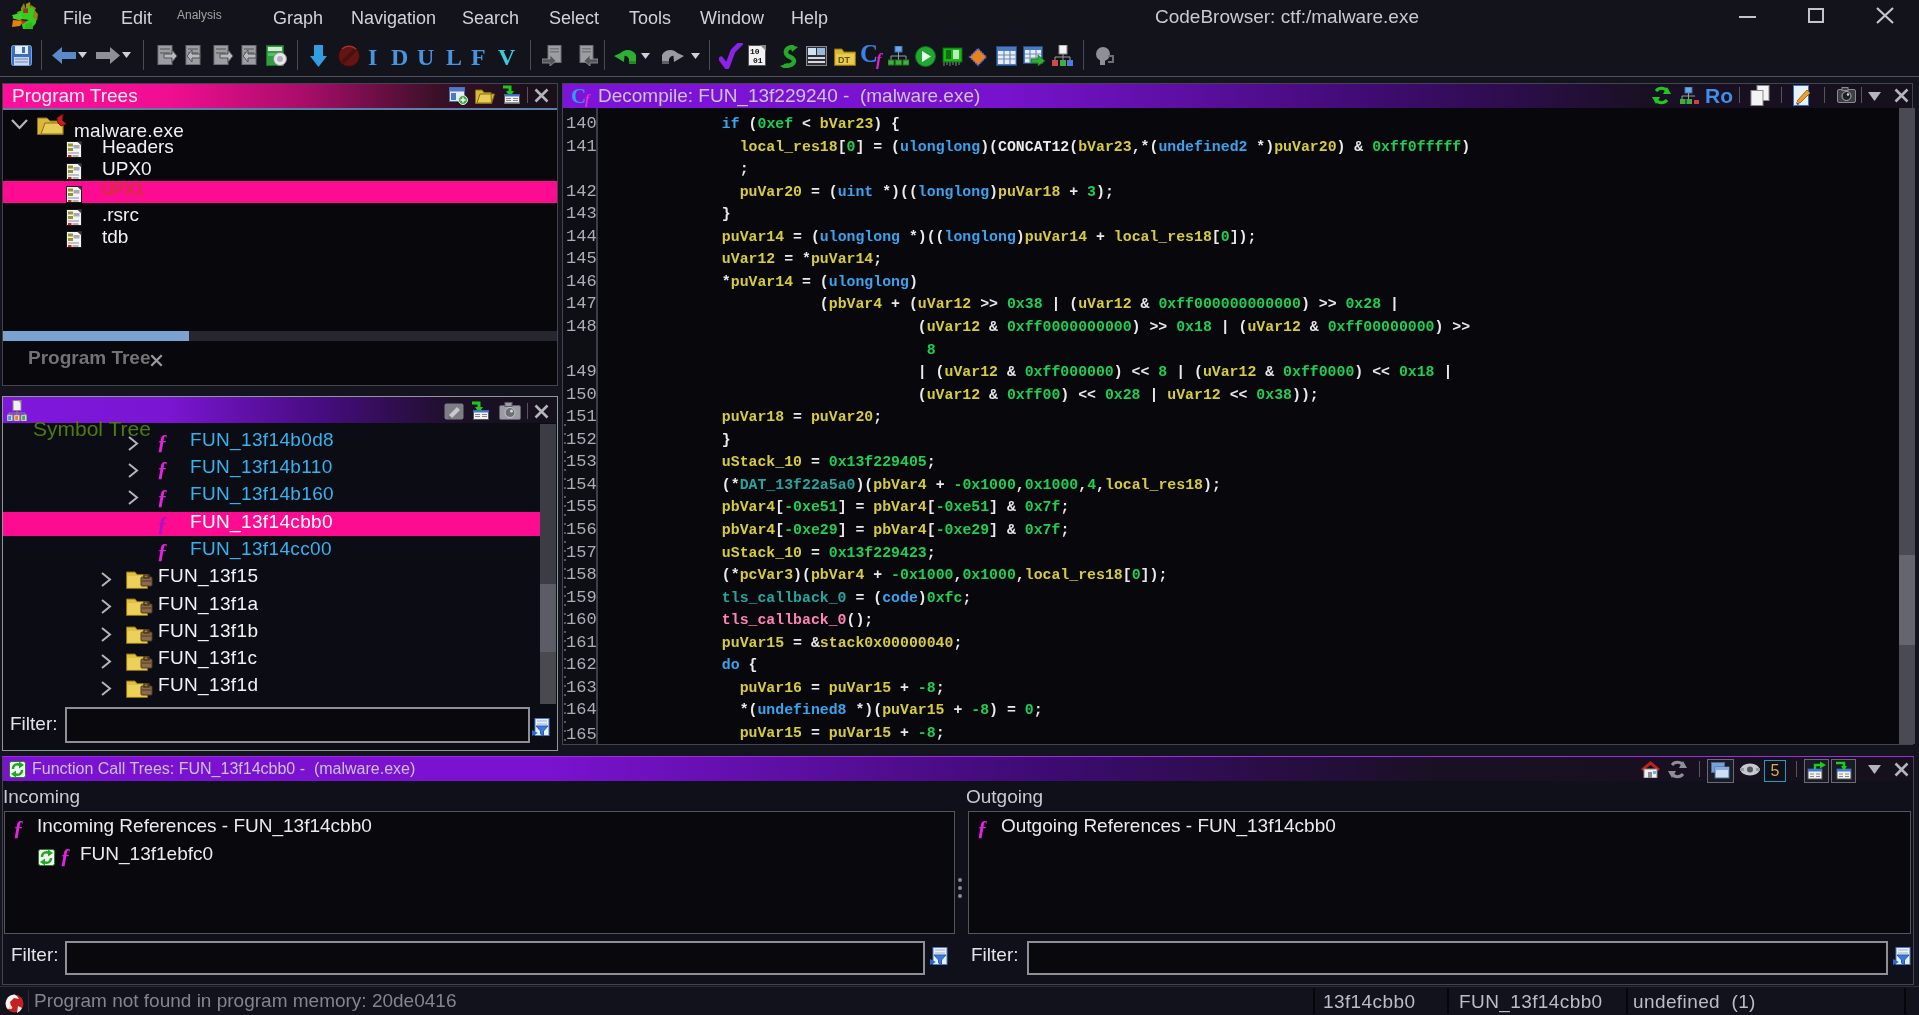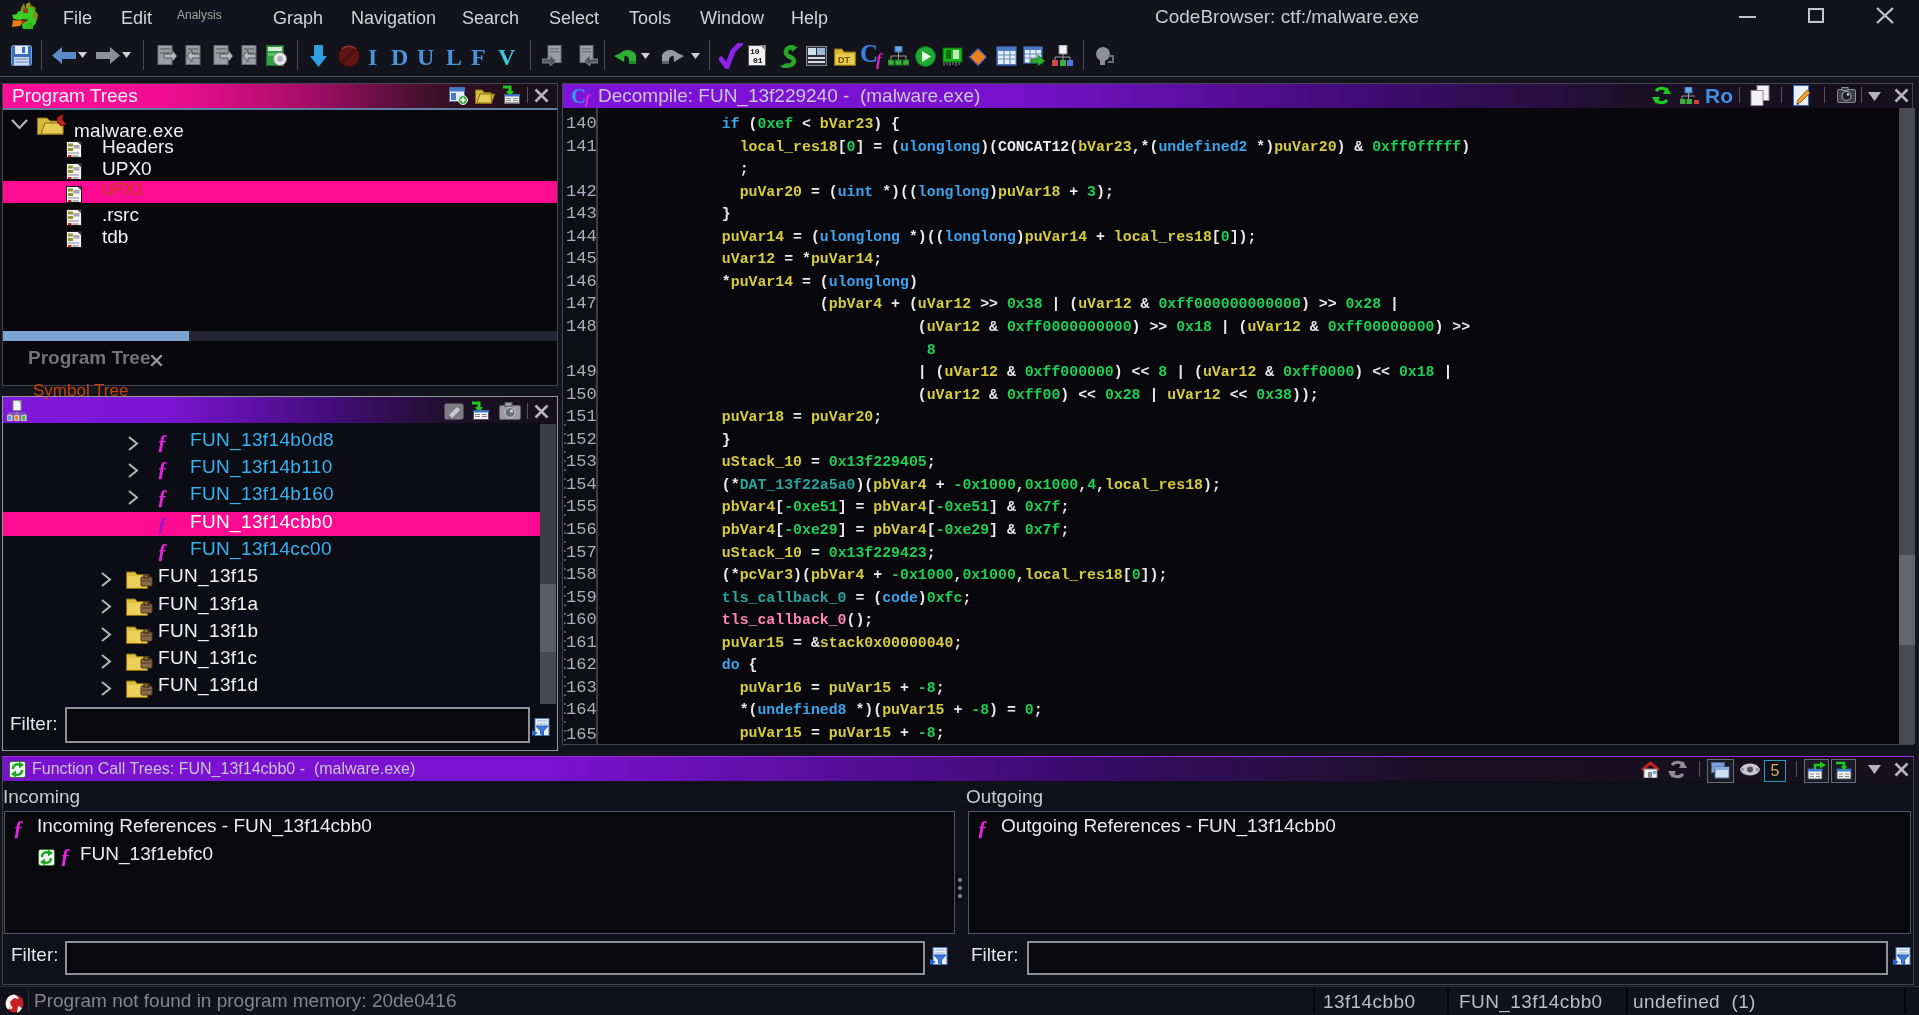--- a/index.html
+++ b/index.html
@@ -303,21 +303,21 @@
   </svg>
 <div class="a" style="left:102px;top:226.25px;font-size:19px;color:#f2f2f6;font-weight:normal;white-space:pre;">tdb</div>
 <div class="a" style="left:3px;top:331px;width:554px;height:10px;background:#26262e"></div>
 <div class="a" style="left:3px;top:331px;width:186px;height:10px;background:#7aa3cf"></div>
 <div class="a" style="left:28px;top:346.75px;font-size:19px;color:#737373;font-weight:bold;white-space:pre;">Program Tree</div>
 <svg class="a" style="left:150px;top:354px" width="13" height="13" viewBox="0 0 15 15">
     <path d="M1.5,1.5 L13.5,13.5 M13.5,1.5 L1.5,13.5" stroke="#9a9aa4" stroke-width="2.6"></path>
   </svg>
 <div class="a" style="left:2px;top:396px;width:556px;height:355px;background:#0c0c14;border:1px solid #8e9a98"></div>
 <div class="a" style="left:3px;top:397px;width:554px;height:26px;background:linear-gradient(90deg,#8018dc 0%,#7a15d2 30%,#450c7e 58%,#1c1026 82%,#15101c 100%)"></div>
-<div class="a" style="left:33px;top:378px;font-size:17px;color:#c2410c;white-space:pre;line-height:26px">Symbol Tree</div>
+<div class="a" style="left:33px;top:416px;font-size:21px;color:#4d7c0f;white-space:pre;line-height:26px">Symbol Tree</div>
 <svg class="a" style="left:7px;top:400px" width="20" height="21" viewBox="0 0 20 21">
     <rect x="6" y="0.5" width="8" height="10" fill="#f2f2f4" stroke="#888"></rect>
     <polygon points="11,0.5 14,0.5 14,3.5" fill="#999"></polygon>
     <path d="M10,11 L10,13 M2,15 L2,13 L18,13 M10,13 L10,15 M18,13 L18,15" stroke="#8a84a0" fill="none"></path>
     <rect x="0" y="15" width="5.5" height="6" fill="#f0f0f2" stroke="#999"></rect>
     <rect x="1.2" y="16" width="3" height="4" fill="#4a90e0"></rect>
     <rect x="7" y="15" width="5.5" height="6" fill="#f0f0f2" stroke="#999"></rect>
     <rect x="8.2" y="16" width="3" height="4" fill="#e8821a"></rect>
     <rect x="14" y="15" width="5.5" height="6" fill="#f0f0f2" stroke="#999"></rect>
     <rect x="15.2" y="16" width="3" height="4" fill="#3fae3f"></rect>

